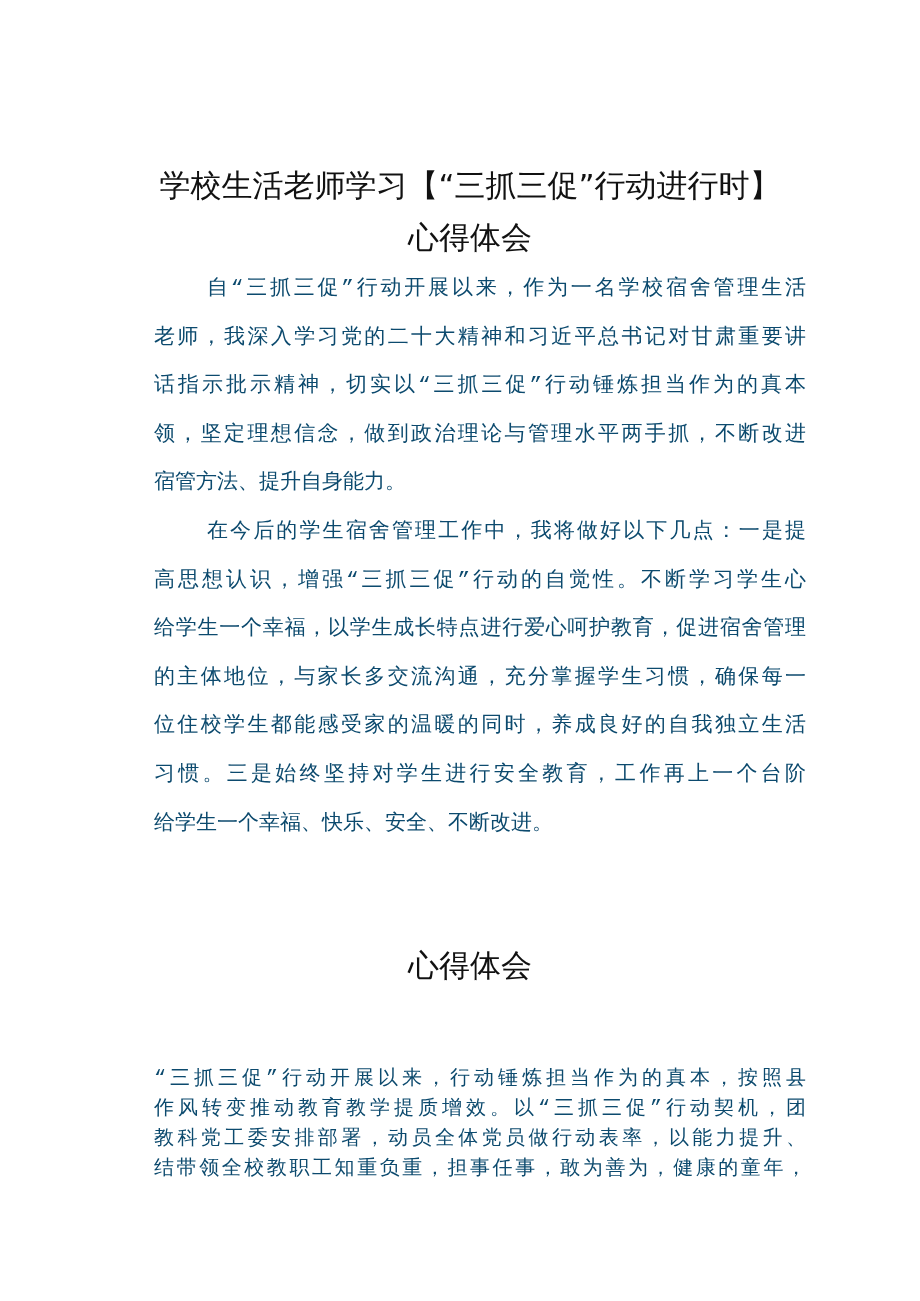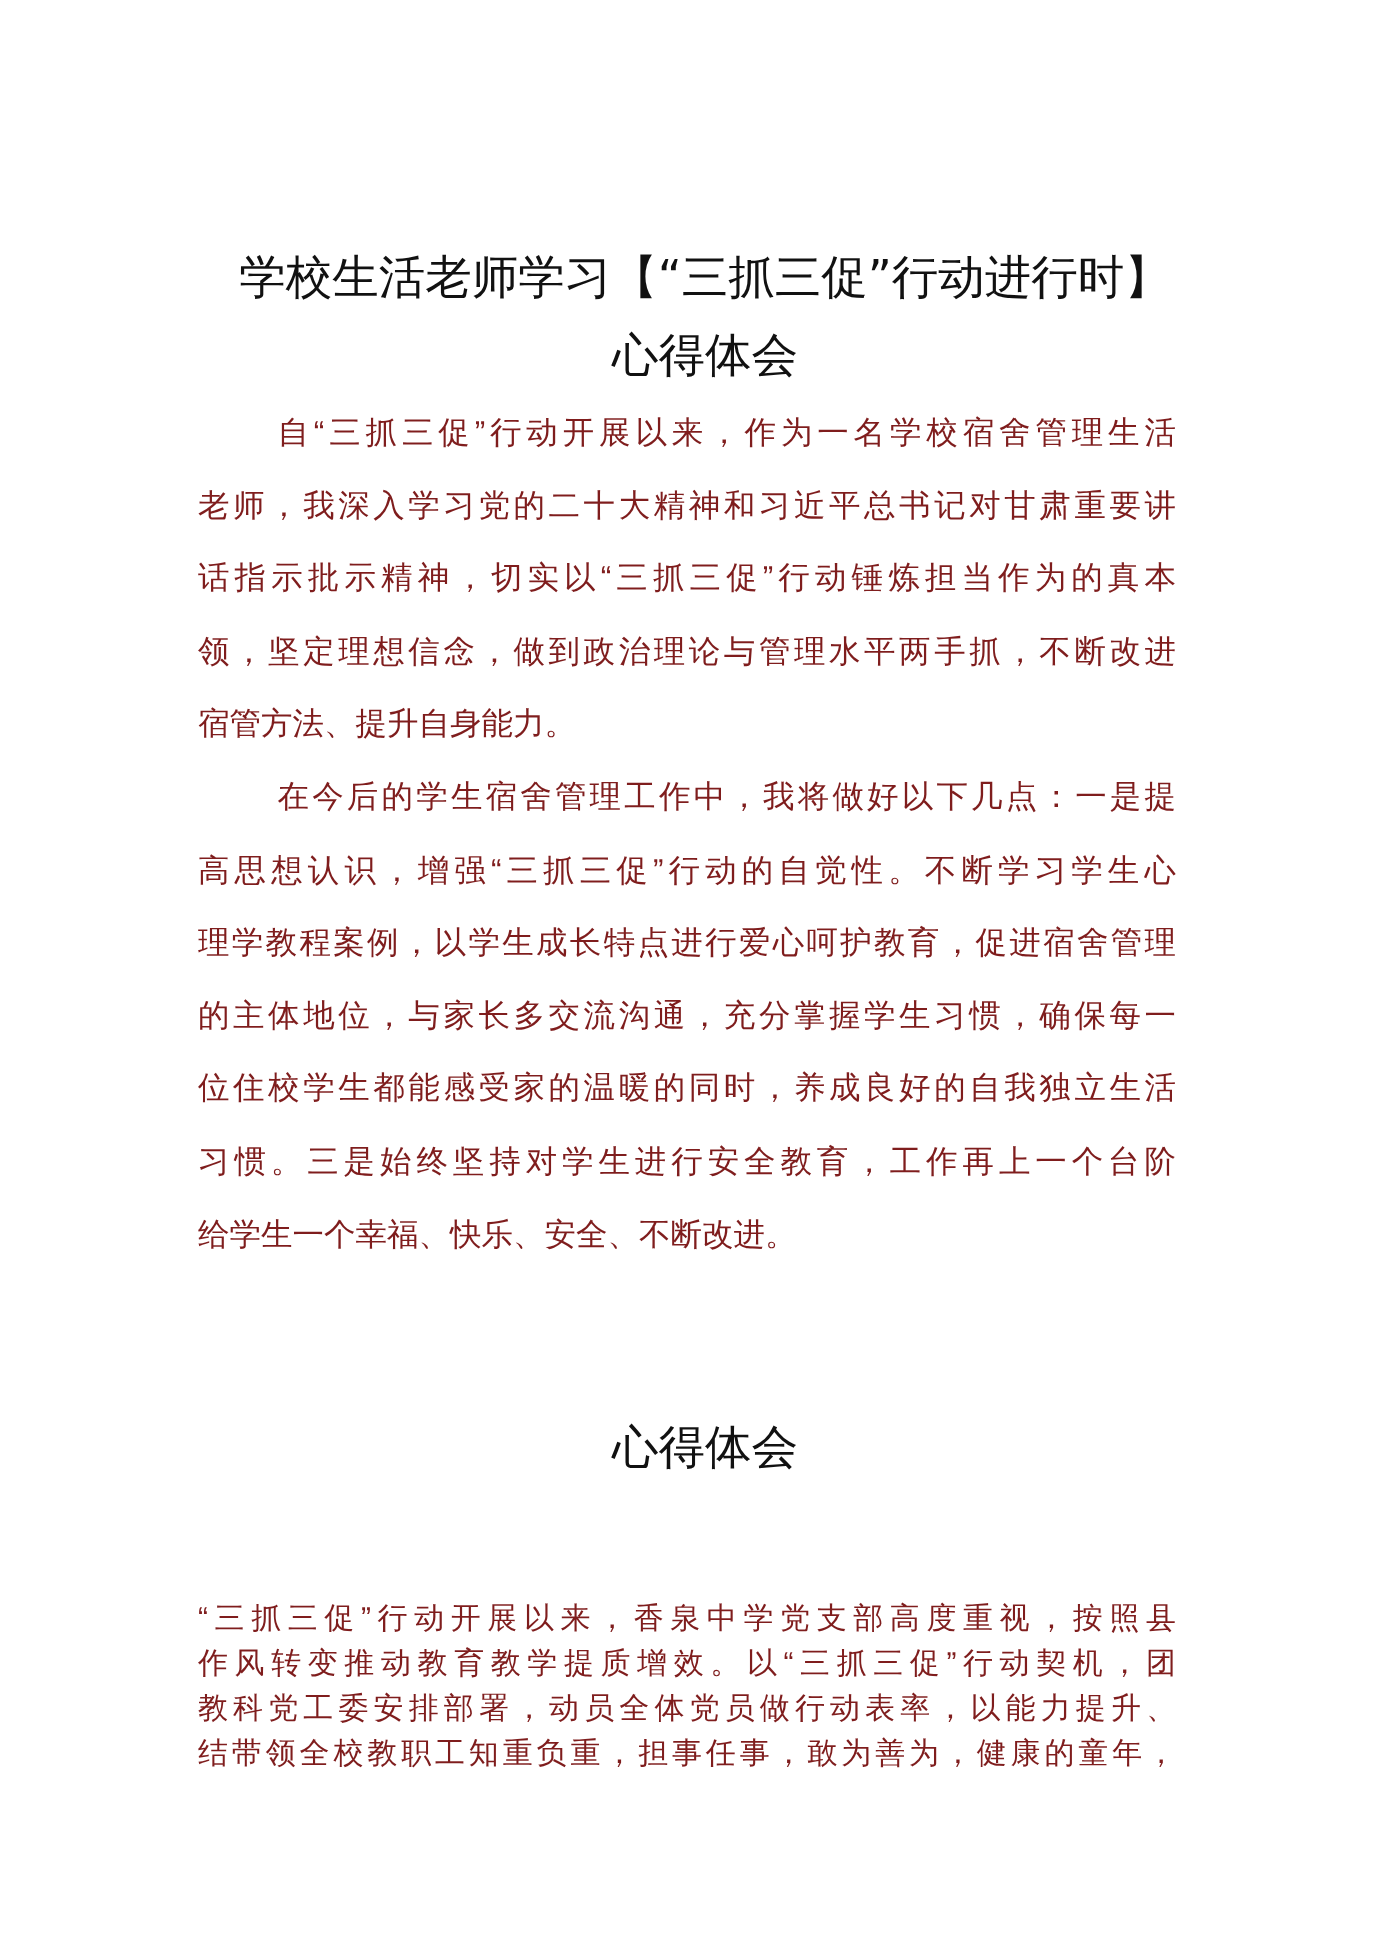--- a/index.html
+++ b/index.html
@@ -33,25 +33,25 @@
       color: #111111;
       letter-spacing: 0px;
       white-space: nowrap;
     }
     .title .line { display: block; }
     #title-1 { top: 138px; }
     #title-2 { top: 918px; }
 
     .para {
       position: absolute;
-      left: 132px;
+      left: 154px;
       width: 652px;
-      font-family: Liberation Sans, sans-serif;
+      font-family: Liberation Mono, monospace;
       font-size: 21px;
-      color: #7f1d1d;
+      color: #0c4a6e;
     }
     .para .pline {
       display: block;
       white-space: nowrap;
       text-align: justify;
       text-align-last: justify;
       height: 48.6px;
       line-height: 48.6px;
     }
     .para .pline.last {
@@ -86,31 +86,31 @@
     <span class="pline indent">自“三抓三促”行动开展以来，作为一名学校宿舍管理生活</span>
     <span class="pline">老师，我深入学习党的二十大精神和习近平总书记对甘肃重要讲</span>
     <span class="pline">话指示批示精神，切实以“三抓三促”行动锤炼担当作为的真本</span>
     <span class="pline">领，坚定理想信念，做到政治理论与管理水平两手抓，不断改进</span>
     <span class="pline last">宿管方法、提升自身能力。</span>
   </div>
 
   <div class="para" id="para-2">
     <span class="pline indent">在今后的学生宿舍管理工作中，我将做好以下几点：一是提</span>
     <span class="pline">高思想认识，增强“三抓三促”行动的自觉性。不断学习学生心</span>
-    <span class="pline">理学教程案例，以学生成长特点进行爱心呵护教育，促进宿舍管理</span>
+    <span class="pline">给学生一个幸福，以学生成长特点进行爱心呵护教育，促进宿舍管理</span>
     <span class="pline">的主体地位，与家长多交流沟通，充分掌握学生习惯，确保每一</span>
     <span class="pline">位住校学生都能感受家的温暖的同时，养成良好的自我独立生活</span>
     <span class="pline">习惯。三是始终坚持对学生进行安全教育，工作再上一个台阶</span>
     <span class="pline last">给学生一个幸福、快乐、安全、不断改进。</span>
   </div>
 
   <h1 class="title" id="title-2">
     <span class="line">心得体会</span>
   </h1>
 
   <div class="para" id="para-3">
-    <span class="pline">“三抓三促”行动开展以来，香泉中学党支部高度重视，按照县</span>
+    <span class="pline">“三抓三促”行动开展以来，行动锤炼担当作为的真本，按照县</span>
     <span class="pline">作风转变推动教育教学提质增效。以“三抓三促”行动契机，团</span>
     <span class="pline">教科党工委安排部署，动员全体党员做行动表率，以能力提升、</span>
     <span class="pline">结带领全校教职工知重负重，担事任事，敢为善为，健康的童年，</span>
   </div>
 
 </div>
 
 </body></html>

